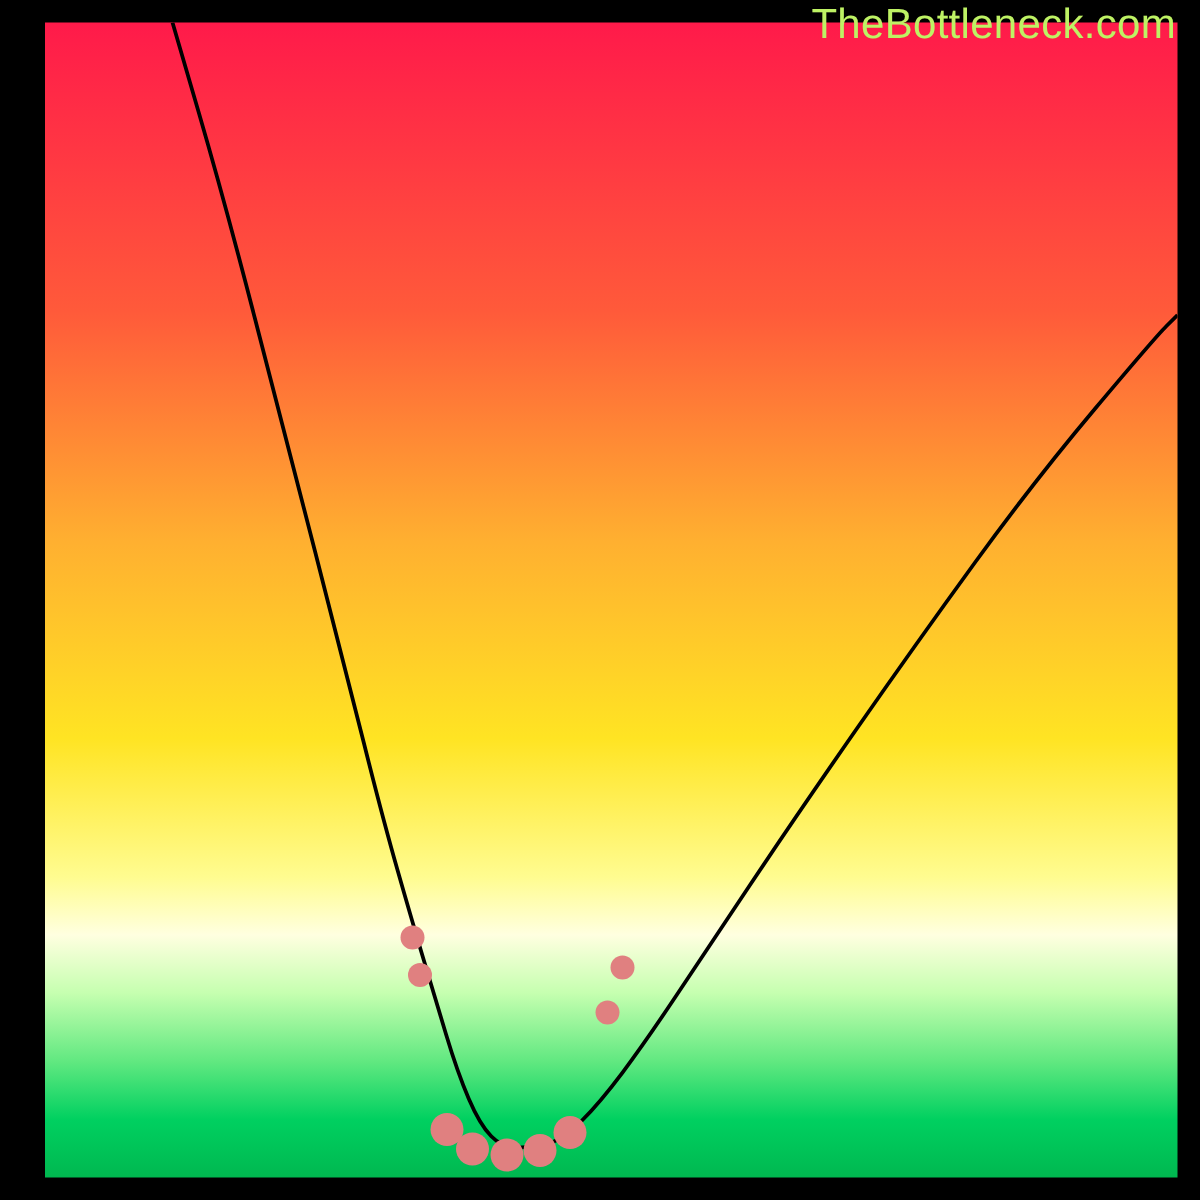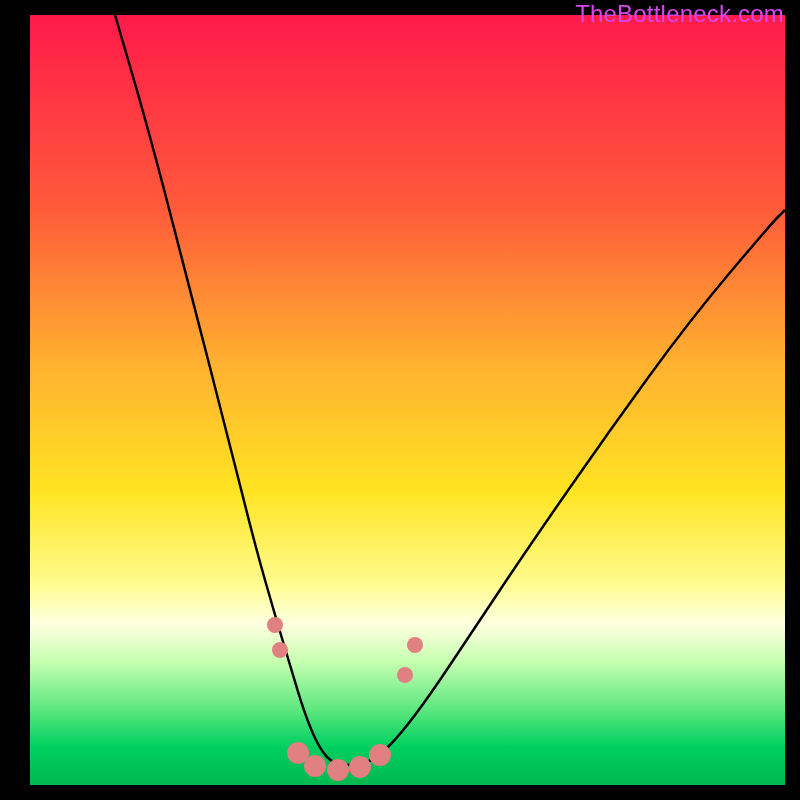--- a/index.html
+++ b/index.html
@@ -26,22 +26,22 @@
       #ffffe0 79%,
       #c6ffb0 84%,
       #60e880 90%,
       #00d060 95%,
       #00b850 100%);
   }
   .watermark {
     position: absolute;
     top: 0px;
     right: 16px;
-    color: #d946ef;
-    font-size: 24px;
+    color: #bef264;
+    font-size: 28px;
     font-weight: 500;
     letter-spacing: 0.2px;
   }
   svg.curve {
     position: absolute;
     left: 0;
     top: 0;
     width: 755px;
     height: 770px;
   }

